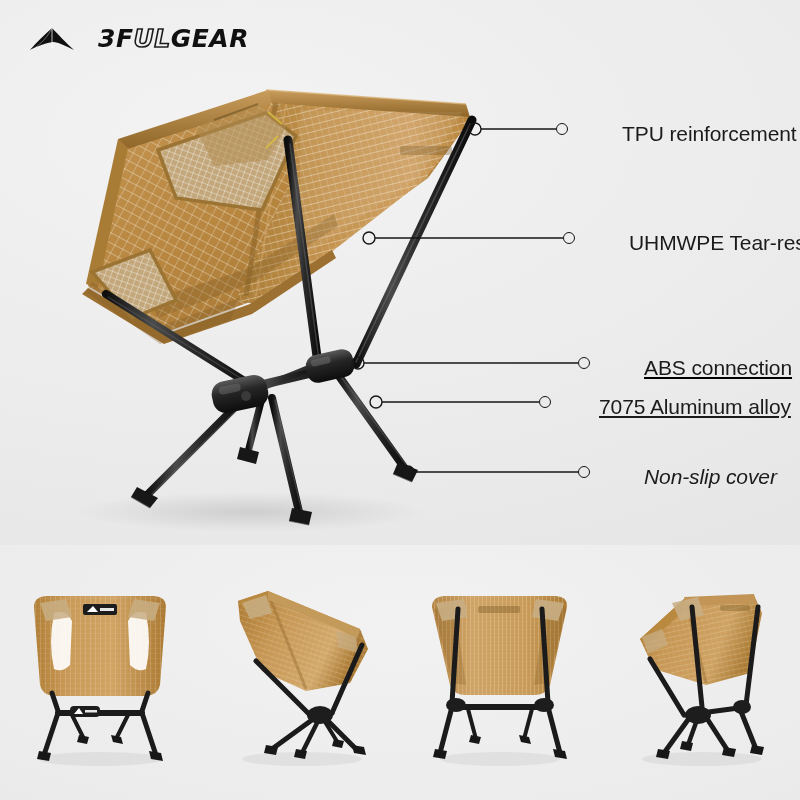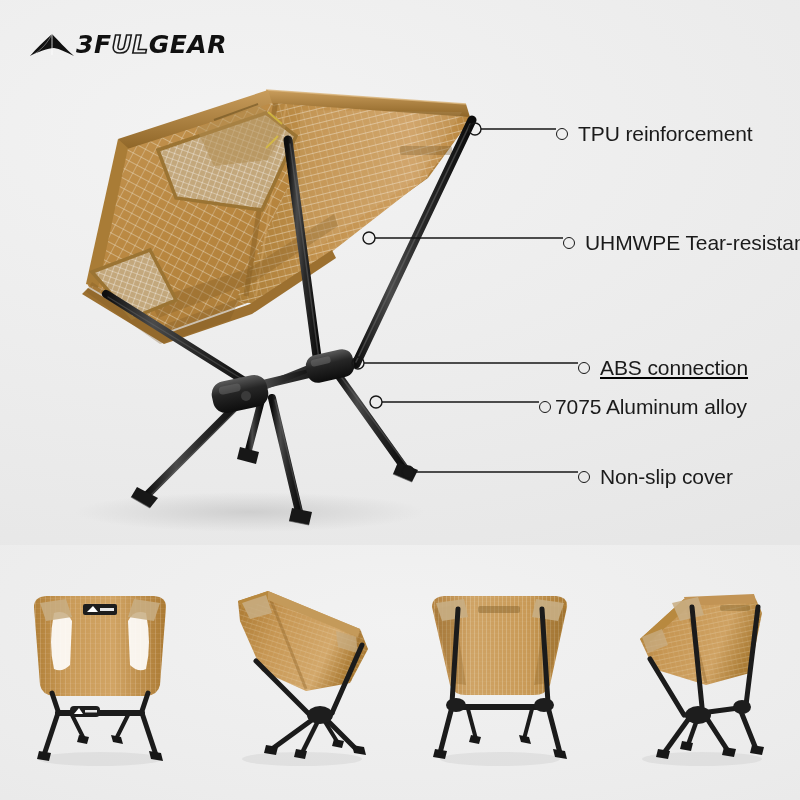--- a/index.html
+++ b/index.html
@@ -31,24 +31,24 @@
     position: absolute;
     left: 0; top: 545px;
     width: 800px; height: 255px;
     background:
       radial-gradient(ellipse 100% 120% at 50% 30%, #f2f2f2 0%, #ececec 60%, #e7e7e7 100%);
   }
 
   
   .logo {
     position: absolute;
-    left: 28px; top: 27px;
+    left: 28px; top: 21px;
     display: flex;
     align-items: center;
-    gap: 0;
+    gap: 22px;
     height: 34px;
   }
   .logo-mark { width: 48px; height: 30px; display: block; }
   .logo-type {
     font-family: "DejaVu Sans", sans-serif;
     font-style: italic;
     font-weight: bold;
     font-size: 25px;
     letter-spacing: 0.5px;
     color: #111111;
@@ -58,22 +58,22 @@
   .logo-type .ul {
     color: transparent;
     -webkit-text-stroke: 1.6px #1a1a1a;
     paint-order: stroke fill;
   }
 
   
   .callout {
     position: absolute;
     display: flex;
-    align-items: center;
     white-space: nowrap;
+    gap: 44px;
   }
   .callout-text {
     font-family: "Liberation Sans", sans-serif;
     font-size: 21px;
     color: #1b1b1b;
     line-height: 1;
     letter-spacing: -0.1px;
   }
   .dot {
     width: 12px; height: 12px;
@@ -325,24 +325,24 @@
     <span class="callout-text" style="margin-left:10px;">UHMWPE Tear-resistant fabric</span>
   </div>
 
   <div class="callout" style="left:578px; top:357px;text-decoration:underline;">
     <span class="dot"></span>
     <span class="callout-text" style="margin-left:10px;">ABS connection</span>
   </div>
 
   <div class="callout" style="left:539px; top:396px;">
     <span class="dot"></span>
-    <span class="callout-text" style="margin-left:4px;">7075 Aluminum alloy</span>
-  </div>
-
-  <div class="callout" style="left:578px; top:466px;">
+    <span class="callout-text" style="margin-left:4px;text-decoration:underline;">7075 Aluminum alloy</span>
+  </div>
+
+  <div class="callout" style="left:578px; top:466px;font-style:italic;">
     <span class="dot"></span>
     <span class="callout-text" style="margin-left:10px;">Non-slip cover</span>
   </div>
 
   <div class="thumbs">
 
     <div class="thumb-cell">
       <svg class="thumb-svg" width="180" height="200" viewBox="0 0 180 200">
         <defs>
           <linearGradient id="tf1" x1="0" y1="0" x2="1" y2="0">

